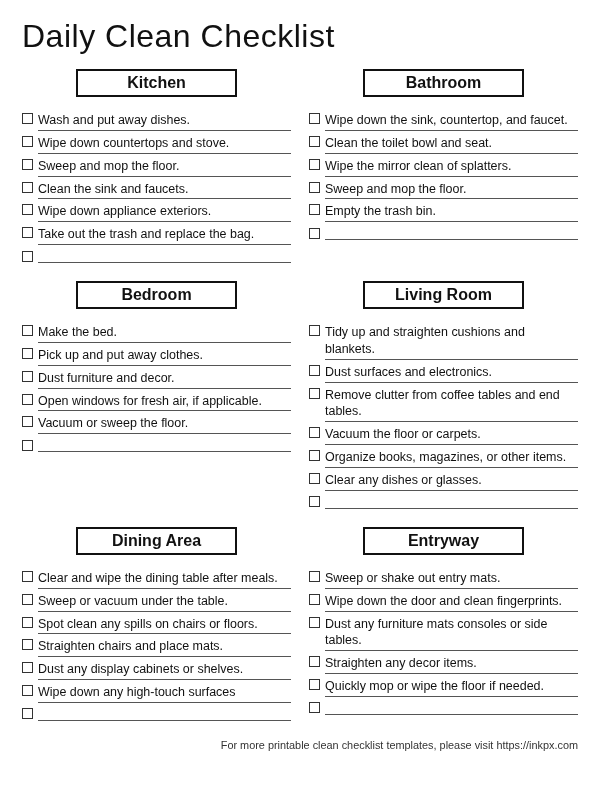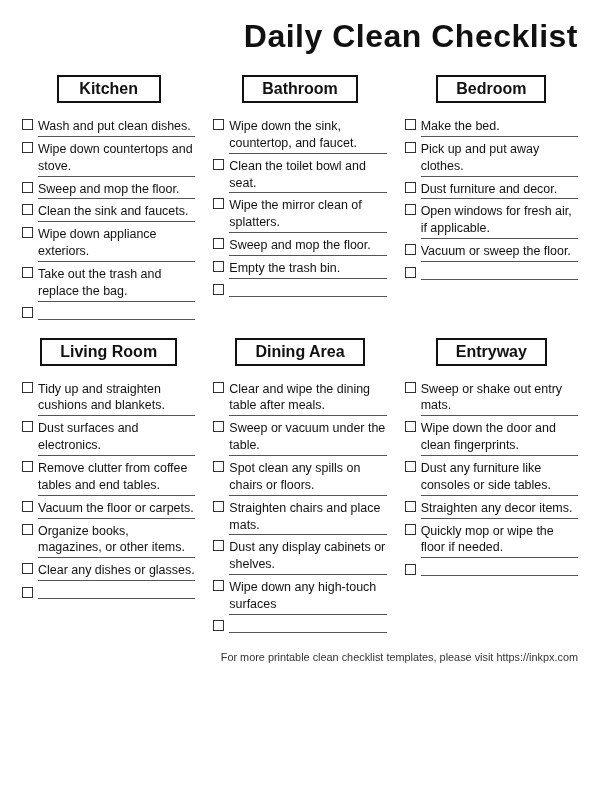--- a/index.html
+++ b/index.html
@@ -5,29 +5,29 @@
     * { box-sizing: border-box; margin: 0; padding: 0; }
     body {
       background: #fff;
       font-family: Arial, sans-serif;
       width: 600px;
       min-height: 800px;
       padding: 18px 22px 14px 22px;
       color: #111;
     }
     h1 {
-      text-align: right;
+      text-align: left;
       font-size: 2rem;
-      font-weight: 700;
-      margin-bottom: 20px;
+      font-weight: 400;
+      margin-bottom: 14px;
       letter-spacing: 0.5px;
     }
     .grid {
       display: grid;
-      grid-template-columns: 1fr 1fr 1fr;
+      grid-template-columns: 1fr 1fr;
       gap: 18px 18px;
     }
     .section { }
     .section-title {
       border: 2px solid #111;
       display: inline-block;
       padding: 3px 18px;
       font-weight: 800;
       font-size: 1rem;
       margin-bottom: 8px;
@@ -94,21 +94,21 @@
 
 <h1>Daily Clean Checklist</h1>
 
 <div class="grid">
 <div class="section">
       <div class="section-title-wrap">
         <div class="section-title">Kitchen</div>
       </div>
       <div class="checklist-item">
         <span class="checkbox"></span>
-        <span class="item-text">Wash and put clean dishes.</span>
+        <span class="item-text">Wash and put away dishes.</span>
       </div>
       <div class="checklist-item">
         <span class="checkbox"></span>
         <span class="item-text">Wipe down countertops and stove.</span>
       </div>
       <div class="checklist-item">
         <span class="checkbox"></span>
         <span class="item-text">Sweep and mop the floor.</span>
       </div>
       <div class="checklist-item">
@@ -259,21 +259,21 @@
       <div class="checklist-item">
         <span class="checkbox"></span>
         <span class="item-text">Sweep or shake out entry mats.</span>
       </div>
       <div class="checklist-item">
         <span class="checkbox"></span>
         <span class="item-text">Wipe down the door and clean fingerprints.</span>
       </div>
       <div class="checklist-item">
         <span class="checkbox"></span>
-        <span class="item-text">Dust any furniture like consoles or side tables.</span>
+        <span class="item-text">Dust any furniture mats consoles or side tables.</span>
       </div>
       <div class="checklist-item">
         <span class="checkbox"></span>
         <span class="item-text">Straighten any decor items.</span>
       </div>
       <div class="checklist-item">
         <span class="checkbox"></span>
         <span class="item-text">Quickly mop or wipe the floor if needed.</span>
       </div>
       <div class="blank-item">

